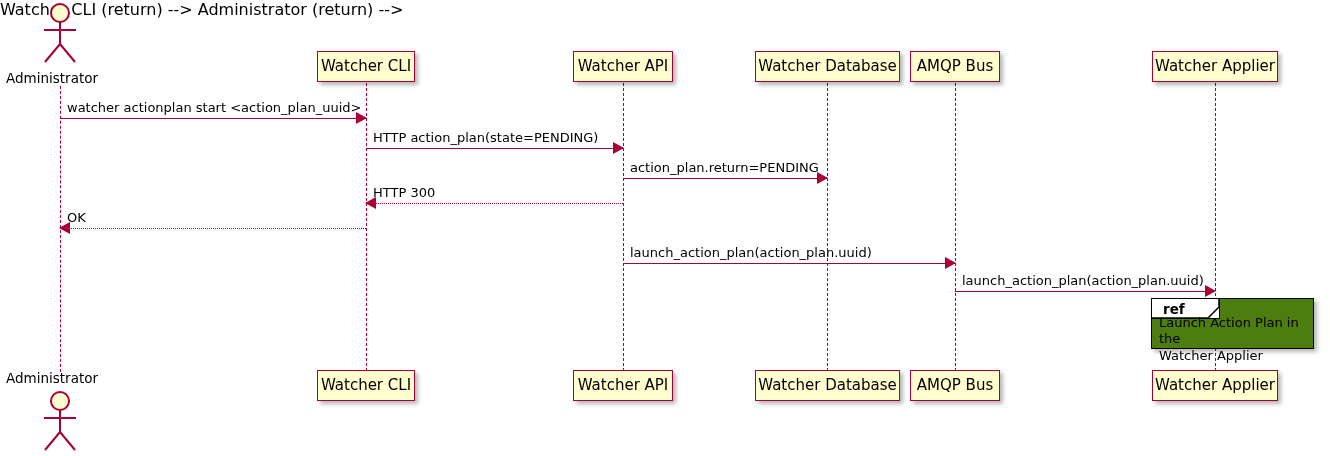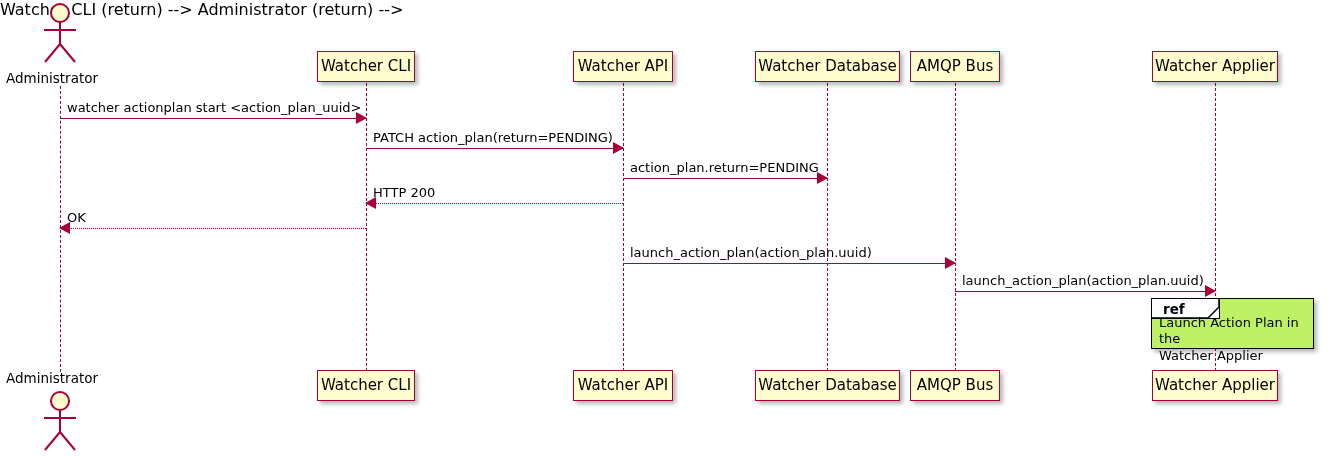--- a/index.html
+++ b/index.html
@@ -86,21 +86,21 @@
   }
   .arrowhead.left {
     border-top: 6px solid transparent;
     border-bottom: 6px solid transparent;
     border-right: 11px solid #A80036;
   }
   
   .ref-box {
     position: absolute;
     box-sizing: border-box;
-    background: #bef264;
+    background: #4d7c0f;
     border: 1.5px solid #000000;
     box-shadow: 3px 3px 4px rgba(0,0,0,0.28);
     z-index: 6;
   }
   .ref-tab {
     position: absolute;
     left: 0;
     top: 0;
     height: 20px;
     background: #ffffff;
@@ -184,35 +184,35 @@
   <div class="msg solid" style="left:60px; top:118px; width:306px;">
     <div class="line"></div>
     <div class="arrowhead right" style="right:-1px;"></div>
     <div class="label left">watcher actionplan start &lt;action_plan_uuid&gt;</div>
   </div>
 
   
   <div class="msg solid" style="left:366px; top:148px; width:257px;">
     <div class="line"></div>
     <div class="arrowhead right" style="right:-1px;"></div>
-    <div class="label left">PATCH action_plan(return=PENDING)</div>
+    <div class="label left">HTTP action_plan(state=PENDING)</div>
   </div>
 
   
   <div class="msg solid" style="left:623px; top:178px; width:204px;">
     <div class="line"></div>
     <div class="arrowhead right" style="right:-1px;"></div>
     <div class="label left">action_plan.return=PENDING</div>
   </div>
 
    Watcher CLI (return) --&gt;
   <div class="msg dotted" style="left:366px; top:203px; width:257px;">
     <div class="line"></div>
     <div class="arrowhead left" style="left:-1px;"></div>
-    <div class="label left">HTTP 200</div>
+    <div class="label left">HTTP 300</div>
   </div>
 
    Administrator (return) --&gt;
   <div class="msg dotted" style="left:60px; top:228px; width:306px;">
     <div class="line"></div>
     <div class="arrowhead left" style="left:-1px;"></div>
     <div class="label left">OK</div>
   </div>
 
   

